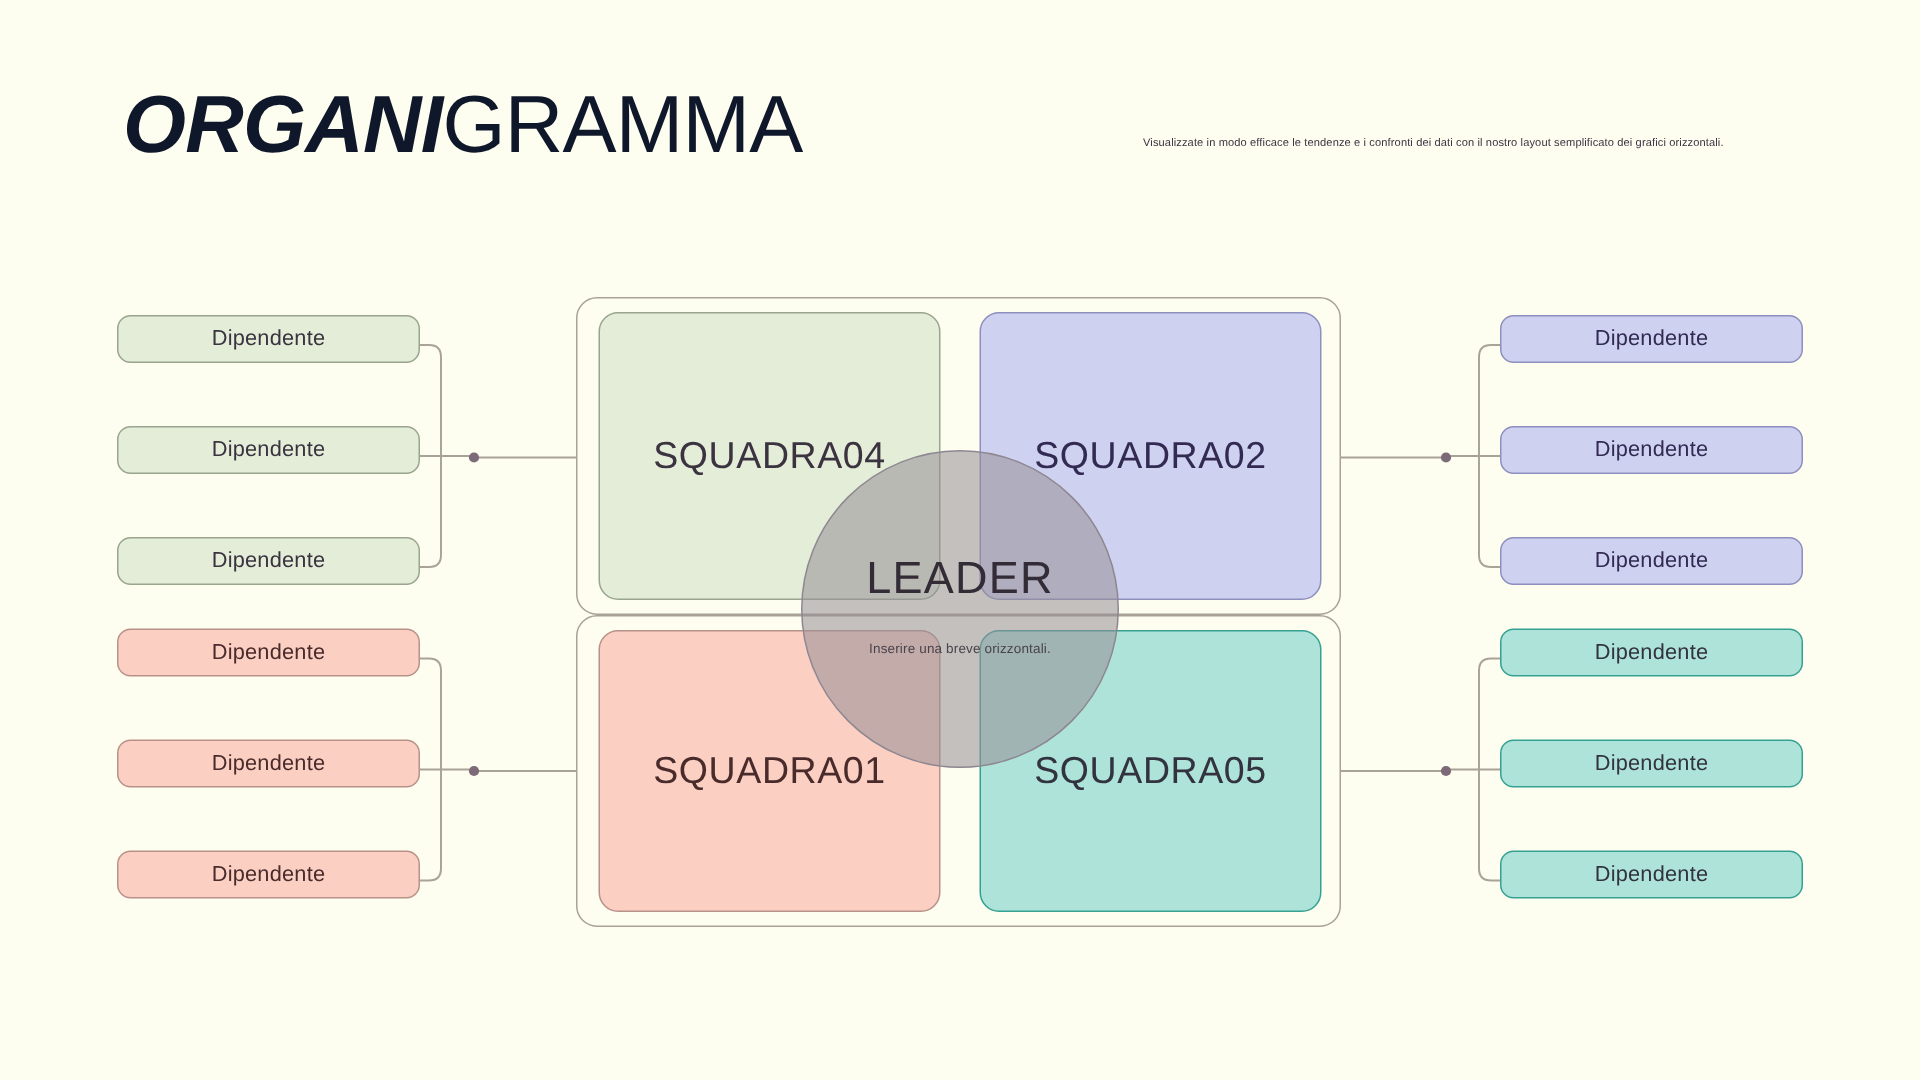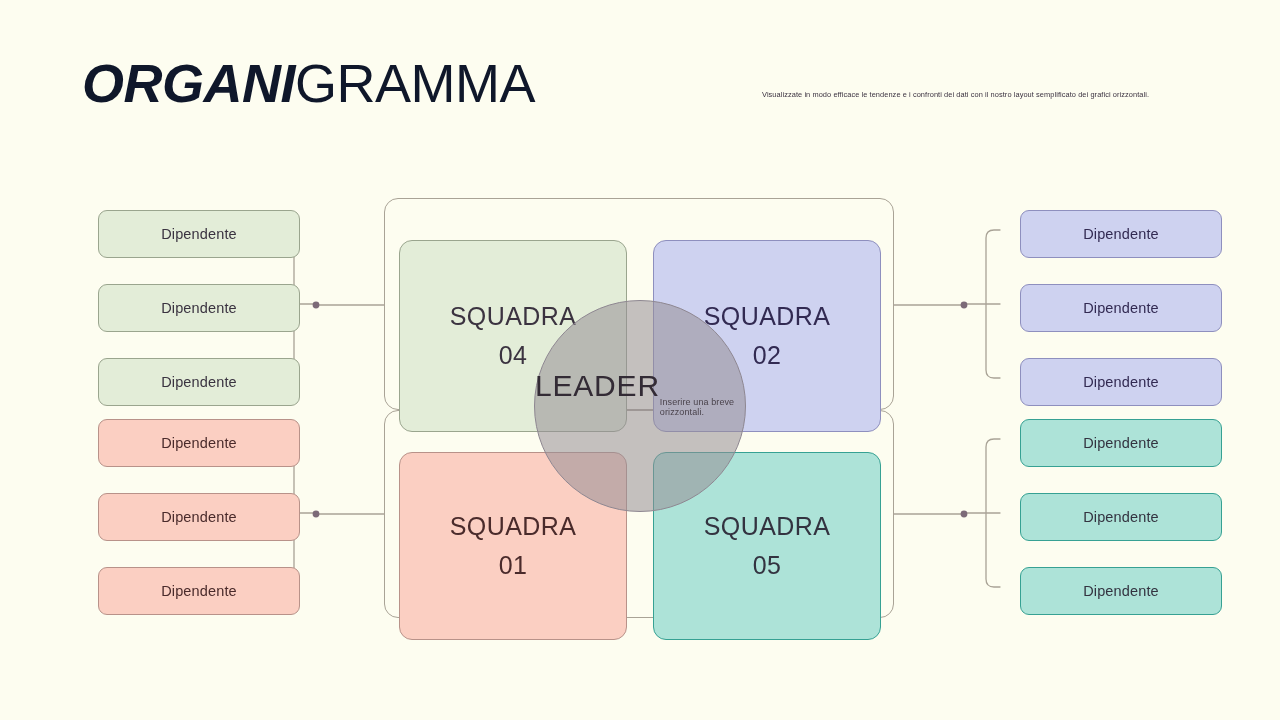--- a/index.html
+++ b/index.html
@@ -73,57 +73,55 @@
     border: 1.3px solid #A9A396;
     border-radius: 14px;
     background: transparent;
   }
 
   
   .team-card {
     position: absolute;
     border-radius: 13px;
     display: flex;
-    flex-direction: column;
+    flex-direction: row;
     align-items: center;
     justify-content: center;
     font-size: 25px;
     line-height: 1.55;
     letter-spacing: 0.4px;
-    margin-top: 32px;
   }
   .team-card .team-line { display: block; }
 
   
   .emp-pill {
     position: absolute;
-    height: 48px;
+    height: 32px;
     width: 202px;
     border-radius: 9px;
     display: flex;
     align-items: center;
     justify-content: center;
     font-size: 14.5px;
     letter-spacing: 0.15px;
-    margin-left: 20px;
   }
 
   
   #leader-node {
     position: absolute;
     left: 534px;
     top: 300px;
     width: 212px;
     height: 212px;
     border-radius: 50%;
     background: rgba(150,142,150,0.55);
     border: 1px solid #8E8791;
     display: flex;
-    flex-direction: row;
-    align-items: flex-start;
+    flex-direction: column;
+    align-items: center;
     justify-content: flex-start;
     padding-top: 70px;
   }
   #leader-title {
     font-size: 30px;
     color: #332B35;
     letter-spacing: 0.8px;
     line-height: 1;
   }
   #leader-desc {

